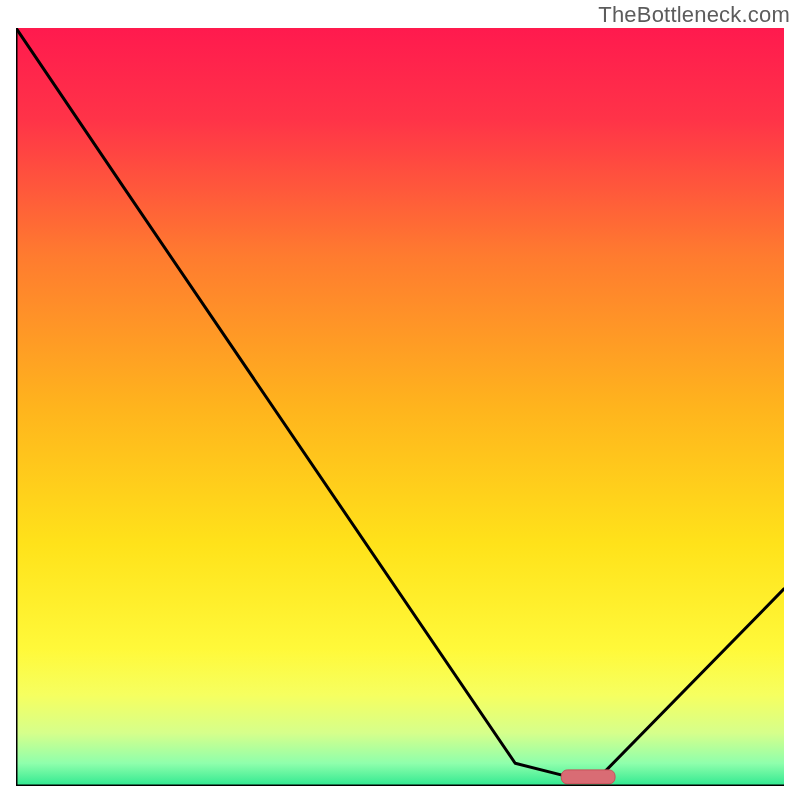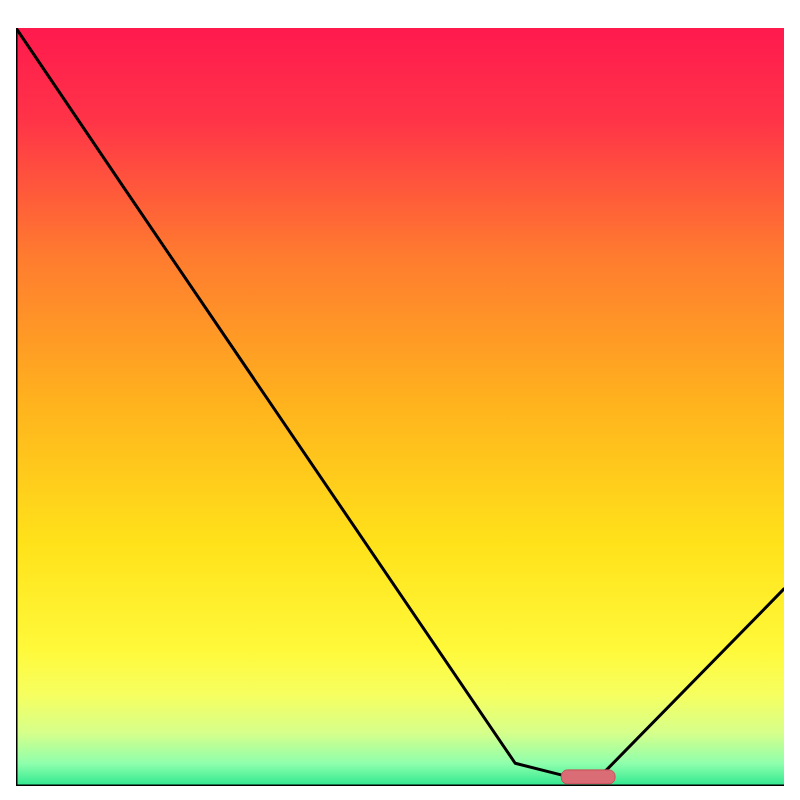--- a/index.html
+++ b/index.html
@@ -30,20 +30,21 @@
     left: 16px;
     width: 768px;
     height: 758px;
     display: block;
   }
 </style>
 </head>
 <body>
 
 <div class="container">
+  <div class="watermark">TheBottleneck.com</div>
 
   <svg class="chart" viewBox="0 0 768 758" preserveAspectRatio="none">
     <defs>
       <linearGradient id="bg-grad" x1="0" y1="0" x2="0" y2="1">
           <stop offset="0%" stop-color="#ff1a4e"></stop>
           <stop offset="12%" stop-color="#ff3348"></stop>
           <stop offset="30%" stop-color="#ff7b2f"></stop>
           <stop offset="50%" stop-color="#ffb41d"></stop>
           <stop offset="68%" stop-color="#ffe21a"></stop>
           <stop offset="82%" stop-color="#fff93a"></stop>

